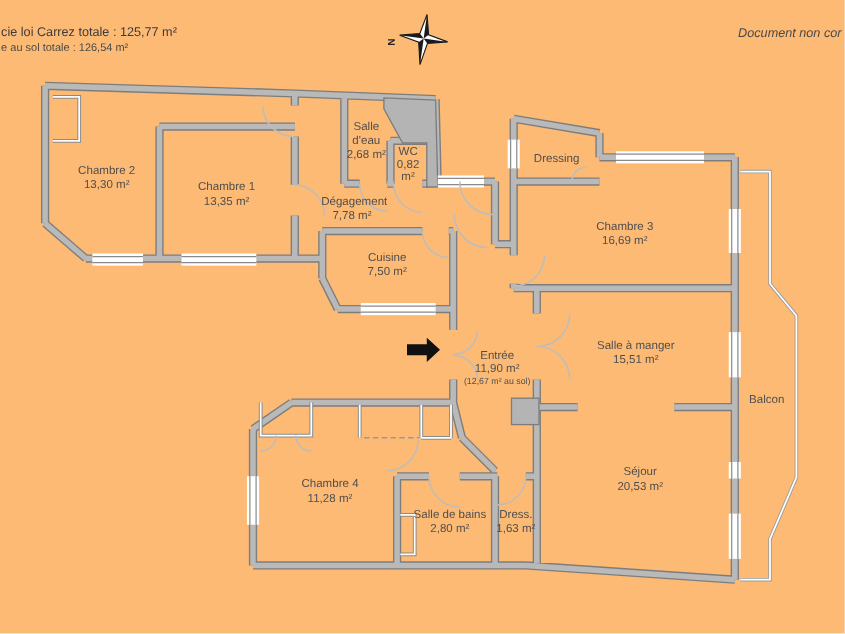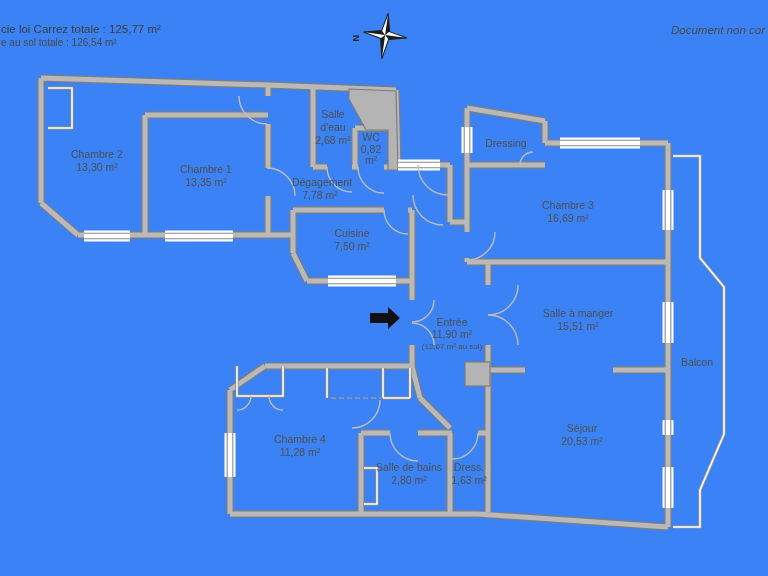--- a/index.html
+++ b/index.html
@@ -1,16 +1,16 @@
 <!DOCTYPE html>
 <html><head>
 <meta charset="utf-8">
 <style>
   html,body{margin:0;padding:0;background:#fff;}
-  #stage{position:relative;width:768px;height:576px;background:#3b82f6;overflow:hidden;
+  #stage{position:relative;width:768px;height:576px;background:#fdba74;overflow:hidden;
          font-family:"Liberation Sans",sans-serif;}
   svg{position:absolute;left:0;top:0;}
   
   .wd{fill:none;stroke:#7d7d7d;stroke-width:7.5;stroke-linecap:butt;}
   .wl{fill:none;stroke:#b9b9b9;stroke-width:5;stroke-linecap:butt;}
   
   .td{fill:none;stroke:#8a8a8a;stroke-width:3.4;}
   .tl{fill:none;stroke:#ffffff;stroke-width:1.6;}
   
   .bd{fill:none;stroke:#9a9a9a;stroke-width:3.2;}

